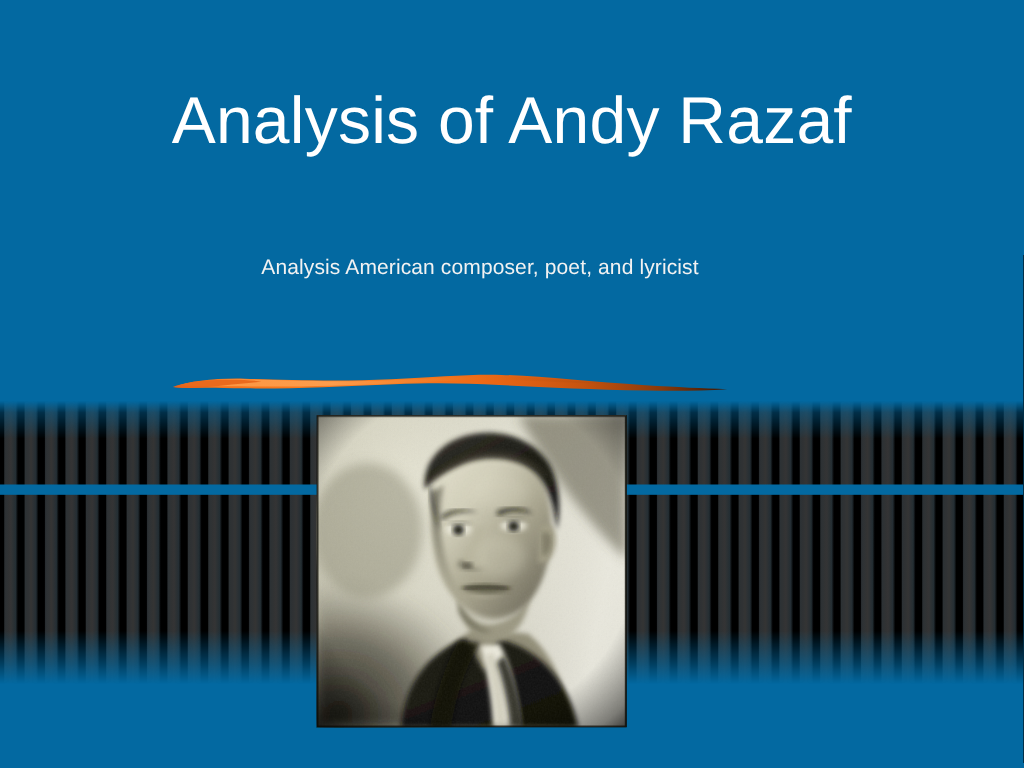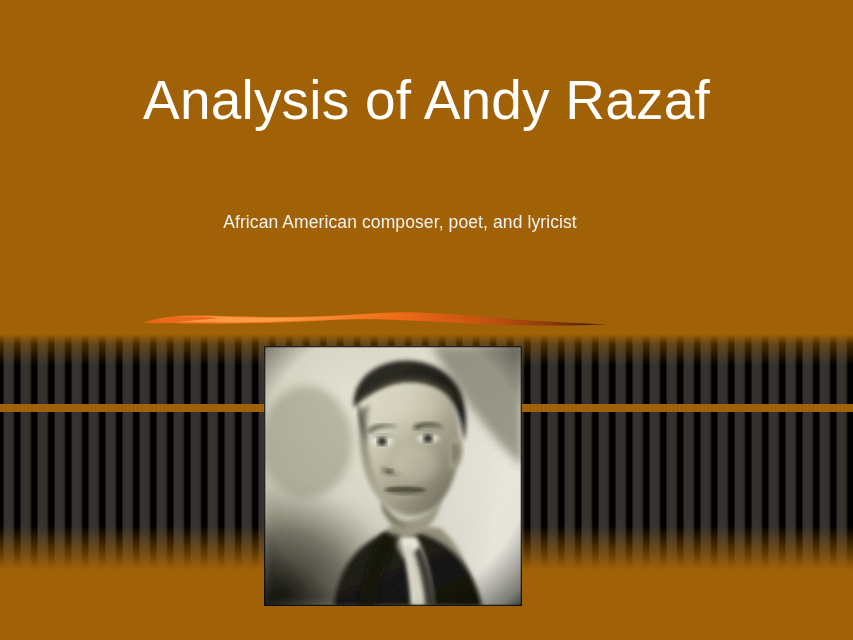--- a/index.html
+++ b/index.html
@@ -4,21 +4,21 @@
 <style>
   html, body {
     margin: 0;
     padding: 0;
     background: #000000;
   }
   #slide {
     position: relative;
     width: 853px;
     height: 640px;
-    background: #a16207;
+    background: #0369a1;
     overflow: hidden;
     font-family: "Liberation Sans", sans-serif;
   }
 
   
   .stripe-band {
     position: absolute;
     left: 0;
     width: 853px;
     pointer-events: none;
@@ -115,21 +115,21 @@
   <div class="stripe-band band-top">
     <div class="stripes"></div>
   </div>
 
   <div class="stripe-band band-bottom">
     <div class="stripes"></div>
   </div>
 
   <div class="title">Analysis of Andy Razaf</div>
 
-  <div class="subtitle">African American composer, poet, and lyricist</div>
+  <div class="subtitle">Analysis American composer, poet, and lyricist</div>
 
   <div class="divider">
     <svg viewBox="0 0 470 36" preserveAspectRatio="none">
       <defs>
         <linearGradient id="brushGrad" x1="0" y1="0" x2="1" y2="0">
           <stop offset="0.00" stop-color="#C9530F"></stop>
           <stop offset="0.04" stop-color="#F2711C"></stop>
           <stop offset="0.16" stop-color="#F4761C"></stop>
           <stop offset="0.38" stop-color="#F87D20"></stop>
           <stop offset="0.55" stop-color="#EE6A16"></stop>

